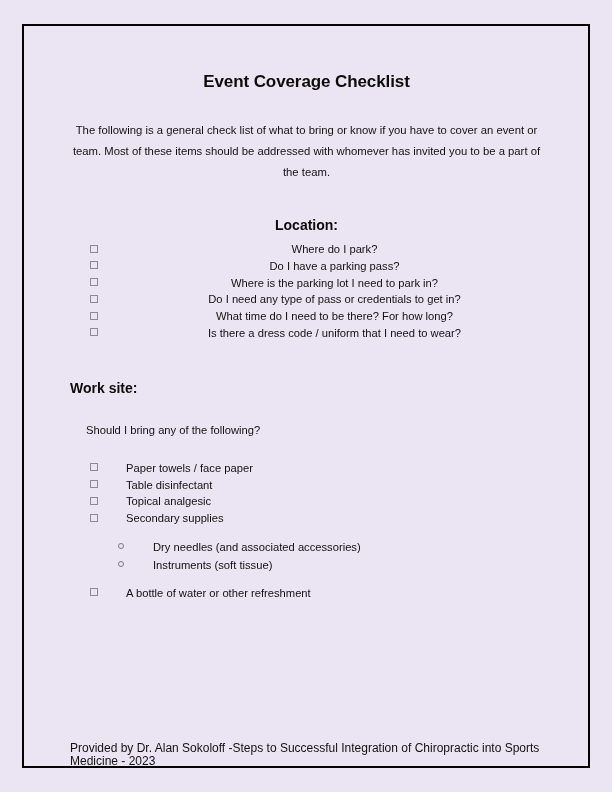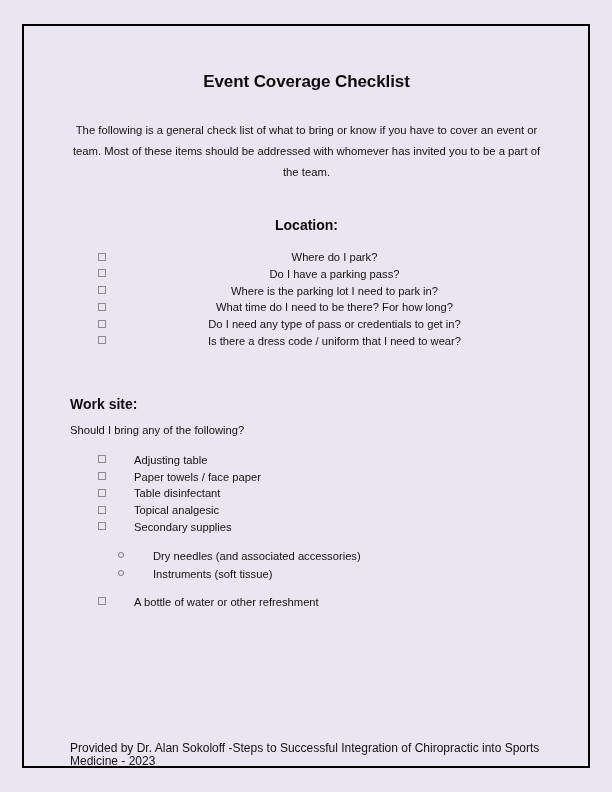--- a/index.html
+++ b/index.html
@@ -69,29 +69,29 @@
   .section-heading {
     font-size: 14px;
     font-weight: bold;
     margin: 0;
     padding-bottom: 8px;
     color: #0c0c0c;
   }
 
   .section-subtext {
     font-size: 11.2px;
-    margin: 0;
+    margin: 16px;
     padding-top: 4px;
     padding-bottom: 8px;
     color: #121212;
   }
 
   ul.check-list {
     list-style: none;
-    margin: 8px;
+    margin: 0;
     padding: 0 0 0 20px;
   }
 
   li.check-item {
     position: relative;
     font-size: 11.2px;
     line-height: 16.8px;
     padding: 0 0 0 36px;
     margin: 0;
     color: #121212;
@@ -169,43 +169,39 @@
         <li class="check-item">
           <span class="box-icon"></span>
           <span>Do I have a parking pass?</span>
         </li>
         <li class="check-item">
           <span class="box-icon"></span>
           <span>Where is the parking lot I need to park in?</span>
         </li>
         <li class="check-item">
           <span class="box-icon"></span>
+          <span>Do I need any type of pass or credentials to get in?</span>
+        </li>
+        <li class="check-item">
+          <span class="box-icon"></span>
           <span>What time do I need to be there? For how long?</span>
-        </li>
-        <li class="check-item">
-          <span class="box-icon"></span>
-          <span>Do I need any type of pass or credentials to get in?</span>
         </li>
         <li class="check-item">
           <span class="box-icon"></span>
           <span>Is there a dress code / uniform that I need to wear?</span>
         </li>
       </ul>
     </div>
 
     <div class="section section-worksite">
       <div class="section-heading">Work site:</div>
       <p class="section-subtext">Should I bring any of the following?</p>
       <ul class="check-list">
         <li class="check-item">
           <span class="box-icon"></span>
-          <span>Adjusting table</span>
-        </li>
-        <li class="check-item">
-          <span class="box-icon"></span>
           <span>Paper towels / face paper</span>
         </li>
         <li class="check-item">
           <span class="box-icon"></span>
           <span>Table disinfectant</span>
         </li>
         <li class="check-item">
           <span class="box-icon"></span>
           <span>Topical analgesic</span>
         </li>

